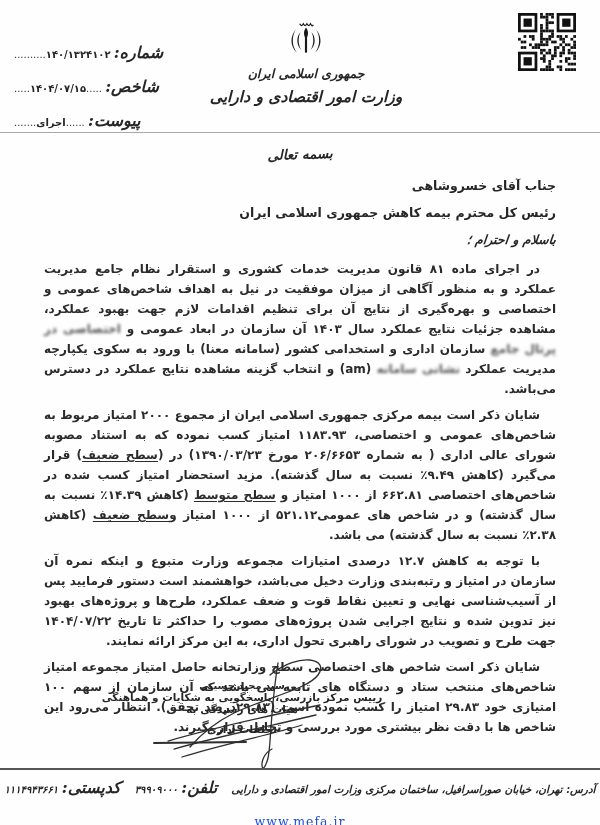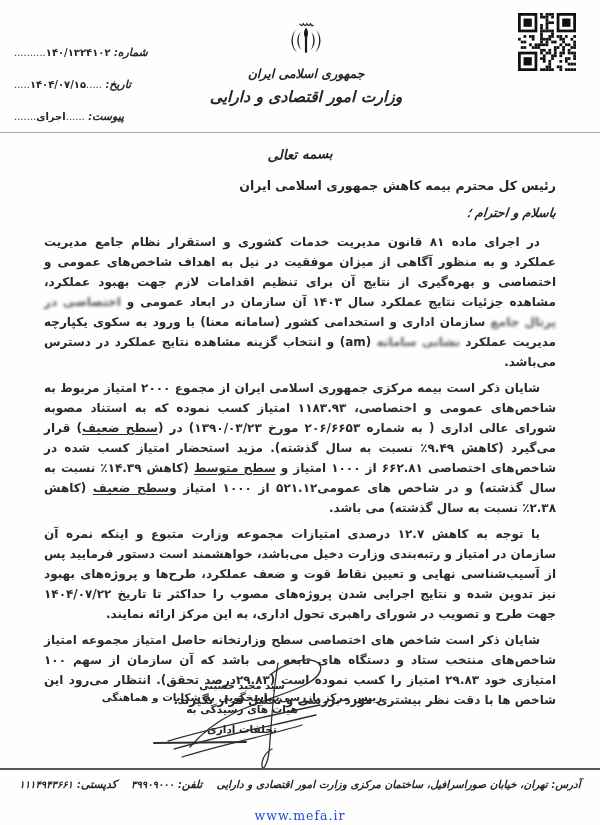--- a/index.html
+++ b/index.html
@@ -10,21 +10,21 @@
   }
   
   .qr{position:absolute; left:518px; top:13px; width:58px; height:58px;}
   .qr svg{width:100%; height:100%; background:#fff;}
   .hdr-center{position:absolute; top:20px; left:12px; right:0; text-align:center;}
   .emblem svg{width:36px; height:40px;}
   .country{font-family:"DejaVu Serif", serif; font-style:italic; font-weight:bold; font-size:12.5px; margin-top:2px;}
   .ministry{font-family:"DejaVu Serif", serif; font-style:italic; font-weight:bold; font-size:15.5px; margin-top:6px;}
   .hdr-left{position:absolute; left:14px; top:46px; width:158px; text-align:left; font-size:10px;}
   .hrow{margin-bottom:19px; white-space:nowrap; direction:rtl; text-align:left; line-height:13px;}
-  .hlabel{font-family:"DejaVu Serif", serif; font-style:italic; font-weight:bold; font-size:11px;}
+  .hlabel{font-family:"DejaVu Serif", serif; font-style:italic; font-weight:bold; font-size:16px;}
   .dots{letter-spacing:.5px; color:#333;}
   .hval{direction:ltr; unicode-bidi:isolate; font-weight:bold;}
   .rule{position:absolute; top:132px; left:0; right:0; border-top:1.5px solid #a8a8a8;}
   
   .content{position:absolute; top:142px; left:0; right:0; padding:0 44px;}
   .bismillah{text-align:center; font-family:"DejaVu Serif", serif; font-style:italic; font-weight:bold;
     font-size:13.5px; margin:4px 0 16px 0; transform:rotate(-2deg);}
   .recipient-name{font-weight:bold; font-size:12.5px; margin-bottom:12px;}
   .recipient-title{font-weight:bold; font-size:12.5px; margin-bottom:12px;}
   .salutation{font-family:"DejaVu Serif", serif; font-style:italic; font-weight:bold; font-size:12.5px;
@@ -202,33 +202,34 @@
     <div class="country">جمهوری اسلامی ایران</div>
     <div class="ministry">وزارت امور اقتصادی و دارایی</div>
   </div>
 
   <div class="hdr-left">
     <div class="hrow">
       <span class="hlabel">شماره:</span>
       <span class="hval">۱۴۰/۱۳۲۴۱۰۲</span><span class="dots">..........</span>
     </div>
     <div class="hrow">
-      <span class="hlabel">تاریخ:</span>
+      <span class="hlabel">شاخص:</span>
       <span class="dots">.....</span><span class="hval">۱۴۰۴/۰۷/۱۵</span><span class="dots">.....</span>
     </div>
     <div class="hrow">
       <span class="hlabel">پیوست:</span>
       <span class="dots">......</span><span class="hval">اجرای</span><span class="dots">.......</span>
     </div>
   </div>
 
   <div class="rule"></div>
 
   <div class="content">
     <div class="bismillah">بسمه تعالی</div>
+    <div class="recipient-name">جناب آقای خسروشاهی</div>
     <div class="recipient-title">رئیس کل محترم بیمه کاهش جمهوری اسلامی ایران</div>
     <div class="salutation">باسلام و احترام ؛</div>
     <div class="paras">
         <p><span>در اجرای ماده ۸۱ قانون مدیریت خدمات کشوری و استقرار نظام جامع مدیریت عملکرد و به منظور آگاهی از میزان موفقیت در نیل به اهداف شاخص‌های عمومی و اختصاصی و بهره‌گیری از نتایج آن برای تنظیم اقدامات لازم جهت بهبود عملکرد، مشاهده جزئیات نتایج عملکرد سال ۱۴۰۳ آن سازمان در ابعاد عمومی و </span><span class="rblur">اختصاصی در پرتال جامع</span><span> سازمان اداری و استخدامی کشور (سامانه معنا) با ورود به سکوی یکپارچه مدیریت عملکرد </span><span class="rblur">نشانی سامانه</span><span> (am) و انتخاب گزینه مشاهده نتایج عملکرد در دسترس می‌باشد.</span></p>
         <p><span>شایان ذکر است بیمه مرکزی جمهوری اسلامی ایران از مجموع ۲۰۰۰ امتیاز مربوط به شاخص‌های عمومی و اختصاصی، ۱۱۸۳.۹۳ امتیاز کسب نموده که به استناد مصوبه شورای عالی اداری ( به شماره ۲۰۶/۶۶۵۳ مورخ ۱۳۹۰/۰۳/۲۳) در (</span><span class="rb ru">سطح ضعیف</span><span>) قرار می‌گیرد (کاهش ۹.۴۹٪ نسبت به سال گذشته). مزید استحضار امتیاز کسب شده در شاخص‌های اختصاصی ۶۶۲.۸۱ از ۱۰۰۰ امتیاز و </span><span class="rb ru">سطح متوسط</span><span> (کاهش ۱۴.۳۹٪ نسبت به سال گذشته) و در شاخص های عمومی۵۲۱.۱۲ از ۱۰۰۰ امتیاز و</span><span class="rb ru">سطح ضعیف</span><span> (کاهش ۲.۳۸٪ نسبت به سال گذشته) می باشد.</span></p>
         <p><span>با توجه به کاهش ۱۲.۷ درصدی امتیازات مجموعه وزارت متبوع و اینکه نمره آن سازمان در امتیاز و رتبه‌بندی وزارت دخیل می‌باشد، خواهشمند است دستور فرمایید پس از آسیب‌شناسی نهایی و تعیین نقاط قوت و ضعف عملکرد، طرح‌ها و پروژه‌های بهبود نیز تدوین شده و نتایج اجرایی شدن پروژه‌های مصوب را حداکثر تا تاریخ ۱۴۰۴/۰۷/۲۲ جهت طرح و تصویب در شورای راهبری تحول اداری، به این مرکز ارائه نمایند.</span></p>
         <p><span>شایان ذکر است شاخص های اختصاصی سطح وزارتخانه حاصل امتیاز مجموعه امتیاز شاخص‌های منتخب ستاد و دستگاه های تابعه می باشد که آن سازمان از سهم ۱۰۰ امتیازی خود ۲۹.۸۳ امتیاز را کسب نموده است (۲۹.۸۳درصد تحقق). انتظار می‌رود این شاخص ها با دقت نظر بیشتری مورد بررسی و تحلیل قرار بگیرند.</span></p>
       </div>
   </div>
 

